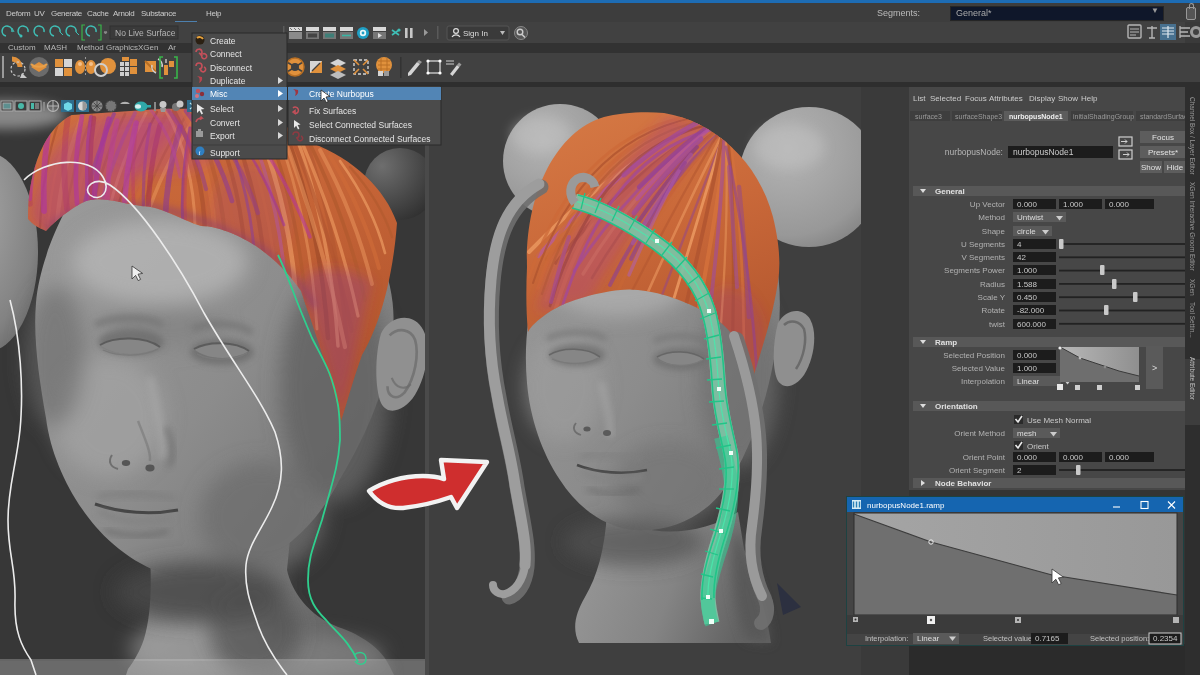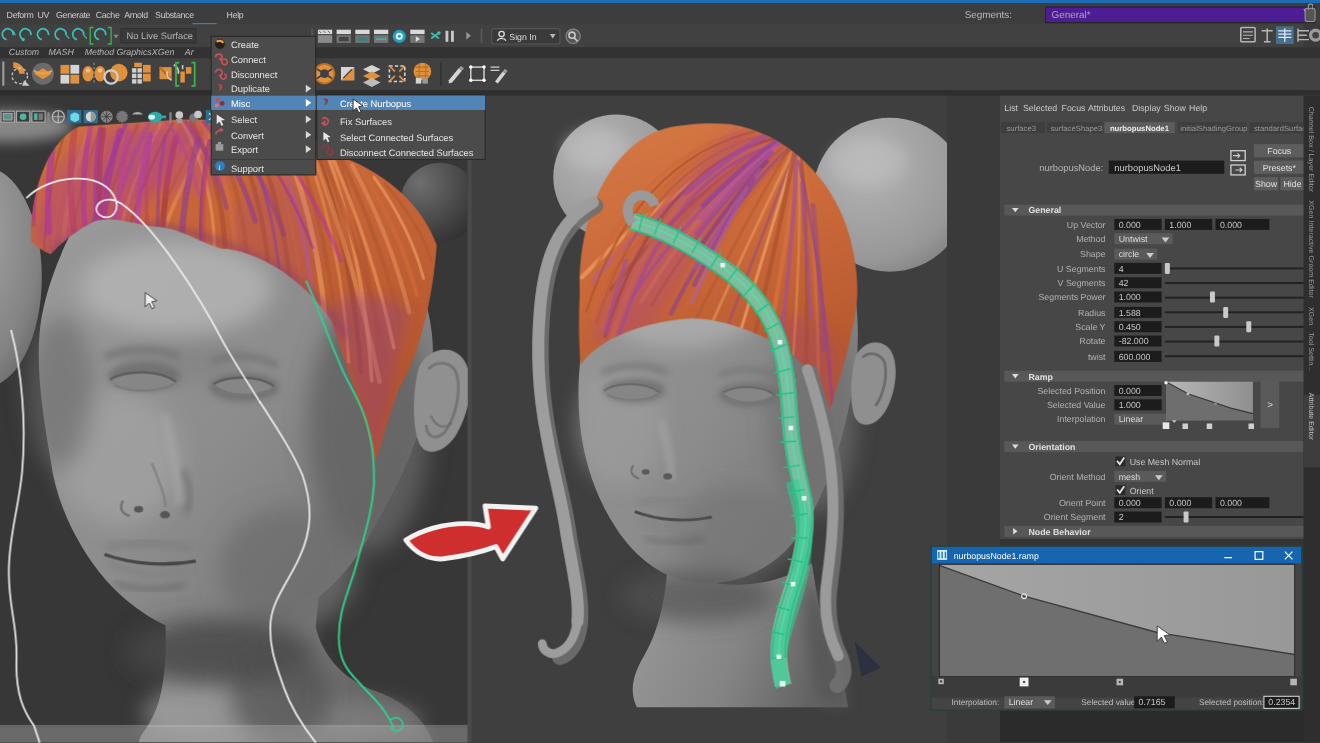--- a/index.html
+++ b/index.html
@@ -17,21 +17,21 @@
     <span class="abs" style="left:6px;top:6px;">Deform</span>
     <span class="abs" style="left:34px;top:6px;">UV</span>
     <span class="abs" style="left:51px;top:6px;">Generate</span>
     <span class="abs" style="left:87px;top:6px;">Cache</span>
     <span class="abs" style="left:113px;top:6px;">Arnold</span>
     <span class="abs" style="left:141px;top:6px;">Substance</span>
     <span class="abs" style="left:175px;top:18px;width:22px;height:14px;background:#4d80ae;color:#fff;text-align:center;line-height:14px;">Ahoge</span>
     <span class="abs" style="left:206px;top:6px;">Help</span>
   </div>
   <div class="abs" style="left:877px;top:5px;font-size:9px;color:#bbb;">Segments:</div>
-  <div class="abs" style="left:950px;top:3px;width:212px;height:13px;background:#4c1d95;border:1px solid #252525;padding-left:32px;">
+  <div class="abs" style="left:950px;top:3px;width:212px;height:13px;background:#0f172a;border:1px solid #252525;">
     <span style="position:absolute;left:5px;top:1px;font-size:9px;color:#aaa;">General*</span>
     <span style="position:absolute;right:4px;top:-1px;font-size:8px;color:#999;">▼</span>
   </div>
   <div class="abs" style="left:1186px;top:4px;width:8px;height:11px;border:1px solid #999;border-radius:2px;background:#555;">
     <div style="position:absolute;left:2px;top:-5px;width:3px;height:5px;border:1px solid #999;border-bottom:none;border-radius:3px 3px 0 0;"></div>
   </div>
 </div>
 
 <div class="abs" id="statusline" style="left:0;top:22px;width:1185px;height:21px;background:#414141;">
   <svg class="abs" style="left:0;top:0;" width="1200" height="21" viewBox="0 0 1200 21">
@@ -97,21 +97,21 @@
       <path d="M1152,4 v12 M1147,6 h10 M1149,16 h6" stroke="#b5b5b5" stroke-width="1.4" fill="none"></path>
       <rect x="1160" y="2" width="16" height="16" fill="#47708f"></rect>
         <path d="M1162,6 h12 M1162,9 h12 M1162,12 h12 M1168,4 v12" stroke="#dfe8ef" stroke-width="1.2"></path>
       <path d="M1180,4 v12 M1180,6 h10 M1180,10 h8 M1180,14 h10" stroke="#b5b5b5" stroke-width="1.3" fill="none"></path>
       <circle cx="1196" cy="10" r="6" fill="#9a9a9a"></circle>
         <circle cx="1196" cy="10" r="3" fill="#414141"></circle>
     </g>
   </svg>
 </div>
 
-<div class="abs" id="shelftabs" style="left:0;top:43px;width:1200px;height:10px;background:#323232;font-style:italic;">
+<div class="abs" id="shelftabs" style="left:0;top:43px;width:1200px;height:10px;background:#323232;">
   <div class="abs" style="left:8px;top:0px;font-size:8px;color:#b8b8b8;">Custom</div>
   <div class="abs" style="left:44px;top:0px;font-size:8px;color:#b8b8b8;text-align:center;">MASH</div>
   <div class="abs" style="left:77px;top:0px;font-size:8px;color:#b8b8b8;">Method Graphics</div>
   <div class="abs" style="left:138px;top:0px;font-size:8px;color:#b8b8b8;">XGen</div>
   <div class="abs" style="left:168px;top:0px;font-size:8px;color:#b8b8b8;">Ar</div>
 </div>
 
 <div class="abs" id="shelf" style="left:0;top:53px;width:1200px;height:29px;background:#414141;">
   <svg class="abs" style="left:0;top:0;" width="470" height="29" viewBox="0 0 470 29">
     <rect x="2" y="3" width="2" height="22" fill="#9a9a9a"></rect>

